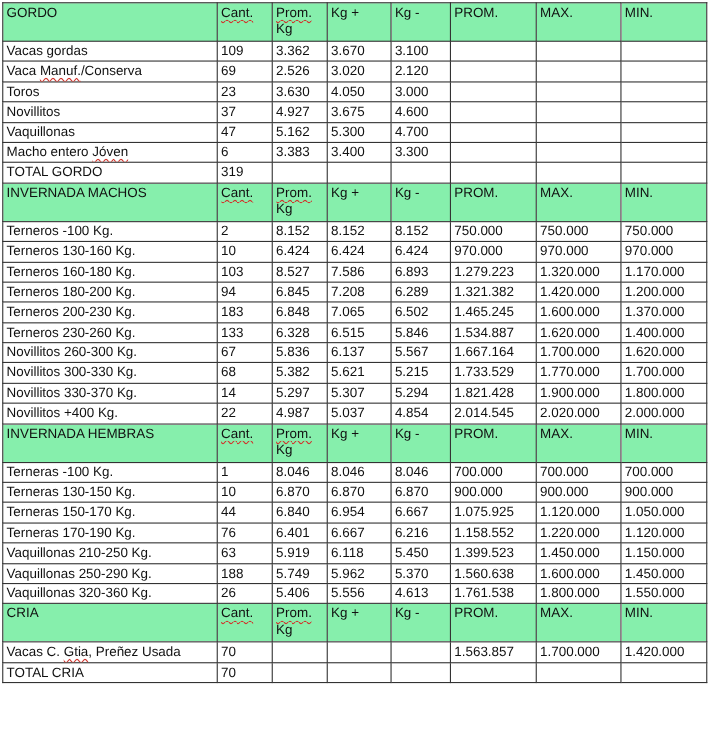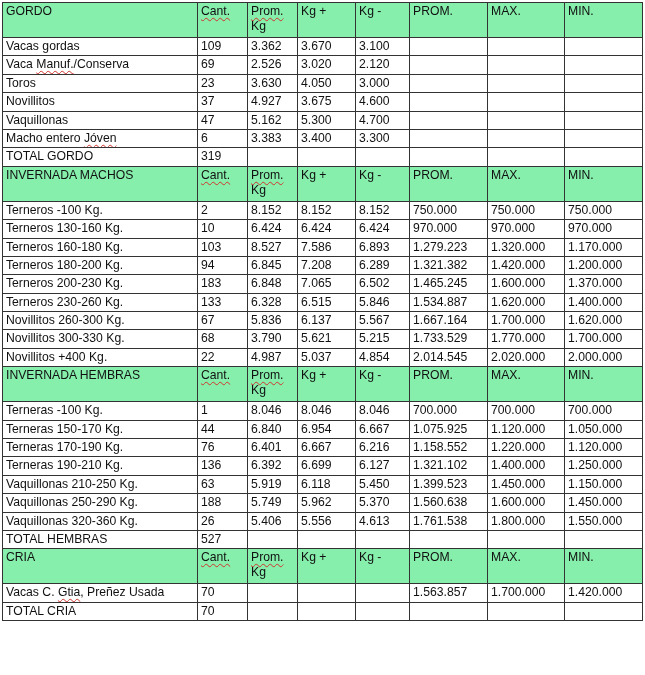--- a/index.html
+++ b/index.html
@@ -202,26 +202,36 @@
         <td>5.836</td>
         <td>6.137</td>
         <td>5.567</td>
         <td>1.667.164</td>
         <td>1.700.000</td>
         <td>1.620.000</td>
       </tr>
       <tr class="data-row">
         <td>Novillitos 300-330 Kg.</td>
         <td>68</td>
-        <td>3.790</td>
+        <td>5.382</td>
         <td>5.621</td>
         <td>5.215</td>
         <td>1.733.529</td>
         <td>1.770.000</td>
         <td>1.700.000</td>
+      </tr>
+      <tr class="data-row">
+        <td>Novillitos 330-370 Kg.</td>
+        <td>14</td>
+        <td>5.297</td>
+        <td>5.307</td>
+        <td>5.294</td>
+        <td>1.821.428</td>
+        <td>1.900.000</td>
+        <td>1.800.000</td>
       </tr>
       <tr class="data-row">
         <td>Novillitos +400 Kg.</td>
         <td>22</td>
         <td>4.987</td>
         <td>5.037</td>
         <td>4.854</td>
         <td>2.014.545</td>
         <td>2.020.000</td>
         <td>2.000.000</td>
@@ -240,50 +250,50 @@
         <td>Terneras -100 Kg.</td>
         <td>1</td>
         <td>8.046</td>
         <td>8.046</td>
         <td>8.046</td>
         <td>700.000</td>
         <td>700.000</td>
         <td>700.000</td>
       </tr>
       <tr class="data-row">
+        <td>Terneras 130-150 Kg.</td>
+        <td>10</td>
+        <td>6.870</td>
+        <td>6.870</td>
+        <td>6.870</td>
+        <td>900.000</td>
+        <td>900.000</td>
+        <td>900.000</td>
+      </tr>
+      <tr class="data-row">
         <td>Terneras 150-170 Kg.</td>
         <td>44</td>
         <td>6.840</td>
         <td>6.954</td>
         <td>6.667</td>
         <td>1.075.925</td>
         <td>1.120.000</td>
         <td>1.050.000</td>
       </tr>
       <tr class="data-row">
         <td>Terneras 170-190 Kg.</td>
         <td>76</td>
         <td>6.401</td>
         <td>6.667</td>
         <td>6.216</td>
         <td>1.158.552</td>
         <td>1.220.000</td>
         <td>1.120.000</td>
       </tr>
       <tr class="data-row">
-        <td>Terneras 190-210 Kg.</td>
-        <td>136</td>
-        <td>6.392</td>
-        <td>6.699</td>
-        <td>6.127</td>
-        <td>1.321.102</td>
-        <td>1.400.000</td>
-        <td>1.250.000</td>
-      </tr>
-      <tr class="data-row">
         <td>Vaquillonas 210-250 Kg.</td>
         <td>63</td>
         <td>5.919</td>
         <td>6.118</td>
         <td>5.450</td>
         <td>1.399.523</td>
         <td>1.450.000</td>
         <td>1.150.000</td>
       </tr>
       <tr class="data-row">
@@ -298,30 +308,20 @@
       </tr>
       <tr class="data-row">
         <td>Vaquillonas 320-360 Kg.</td>
         <td>26</td>
         <td>5.406</td>
         <td>5.556</td>
         <td>4.613</td>
         <td>1.761.538</td>
         <td>1.800.000</td>
         <td>1.550.000</td>
-      </tr>
-      <tr class="data-row">
-        <td>TOTAL HEMBRAS</td>
-        <td>527</td>
-        <td></td>
-        <td></td>
-        <td></td>
-        <td></td>
-        <td></td>
-        <td></td>
       </tr>
       <tr class="section-header">
         <td>CRIA</td>
         <td><span class="spell">Cant.</span></td>
         <td class="hdr-wrap"><span class="spell">Prom.</span><br><span>Kg</span></td>
         <td>Kg +</td>
         <td>Kg -</td>
         <td>PROM.</td>
         <td>MAX.</td>
         <td>MIN.</td>

